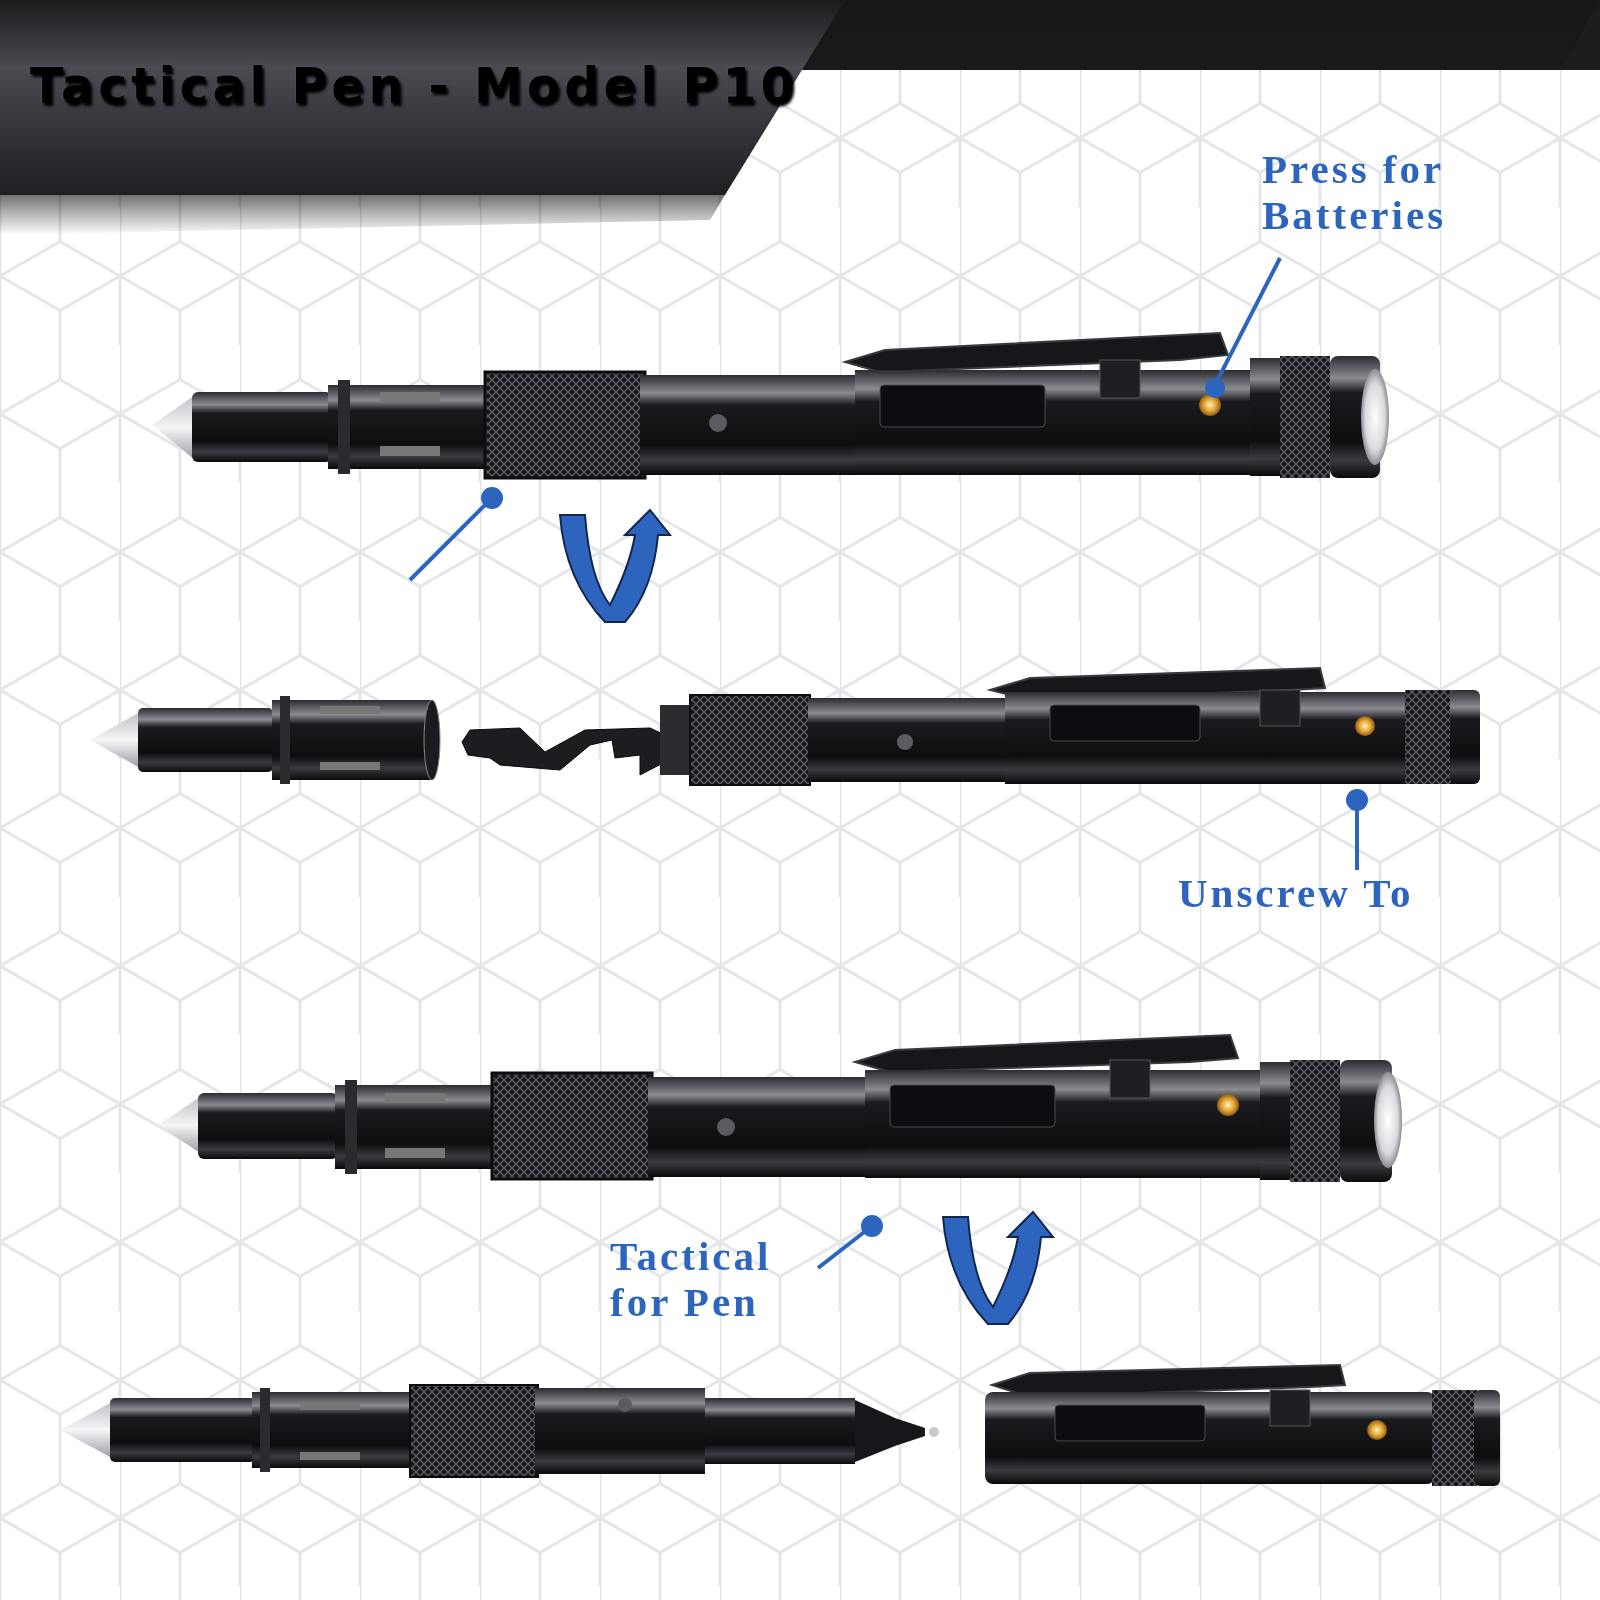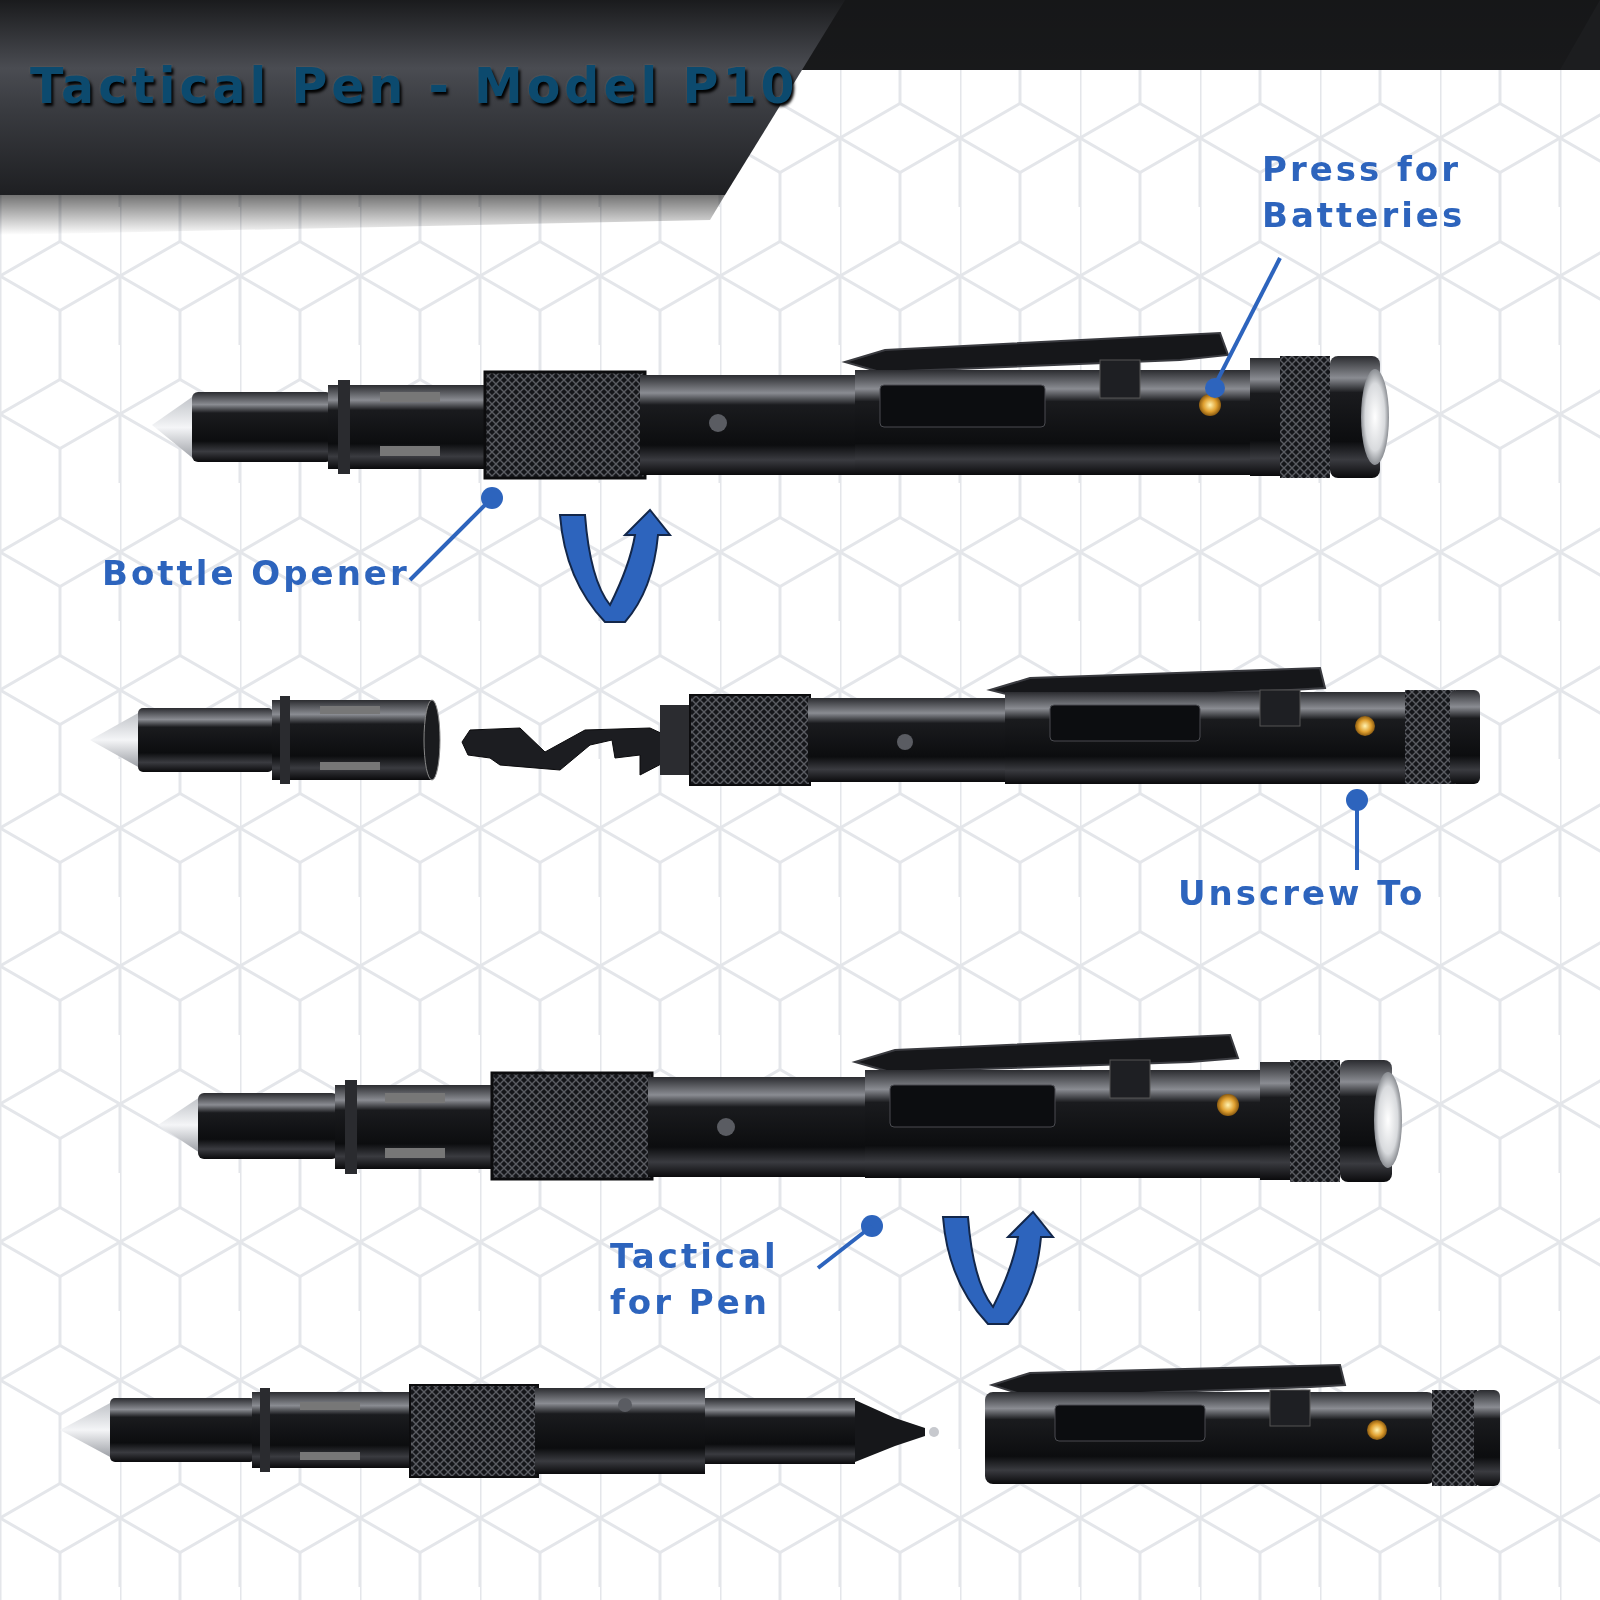--- a/index.html
+++ b/index.html
@@ -1,19 +1,19 @@
 <!DOCTYPE html>
 <html><head>
 <meta charset="utf-8">
 <style>
   html, body { margin:0; padding:0; }
   body { width:1600px; height:1600px; position:relative; overflow:hidden; background:#ffffff; font-family:"DejaVu Sans", "Liberation Sans", sans-serif; }
   #bg { position:absolute; left:0; top:0; width:1600px; height:1600px; }
-  .title { position:absolute; left:30px; top:58px; font-size:49px; font-weight:bold; color:#0c4a6e; letter-spacing:4px; text-shadow: 2px 3px 3px #000, 0 0 2px #666; white-space:nowrap; }
-  .callout { position:absolute; color:#2d64bd; font-weight:bold; font-size:34px; letter-spacing:3px; line-height:46px; white-space:nowrap; }
+  .title { position:absolute; left:30px; top:58px; font-size:49px; font-weight:bold; color:#000000; letter-spacing:4px; text-shadow: 2px 3px 3px #000, 0 0 2px #666; white-space:nowrap; }
+  .callout { position:absolute; color:#2d64bd; font-weight:bold; font-size:41px; letter-spacing:3px; line-height:46px; white-space:nowrap;font-family:Liberation Serif, serif; }
   .callout span { display:block; }
   .overlay { position:absolute; left:0; top:0; width:1600px; height:1600px; pointer-events:none; }
 </style>
 </head>
 <body>
 
 <svg id="bg" viewBox="0 0 1600 1600" xmlns="http://www.w3.org/2000/svg">
   <defs>
     <pattern id="hex" width="120" height="138" patternUnits="userSpaceOnUse">
       <g fill="none" stroke="#e4e6ea" stroke-width="3">
@@ -196,21 +196,20 @@
     <rect x="1474" y="1390" width="26" height="96" rx="6" fill="url(#barrel)"></rect>
   </g>
 </svg>
 
 <div class="callout" style="left:1262px; top:146px;">
   <span>Press for</span>
   <span>Batteries</span>
 </div>
 
 <div class="callout" style="left:102px; top:550px;">
-  <span>Bottle Opener</span>
 </div>
 
 <div class="callout" style="left:1178px; top:870px;">
   <span>Unscrew To</span>
 </div>
 
 <div class="callout" style="left:610px; top:1233px;">
   <span>Tactical</span>
   <span>for Pen</span>
 </div>

